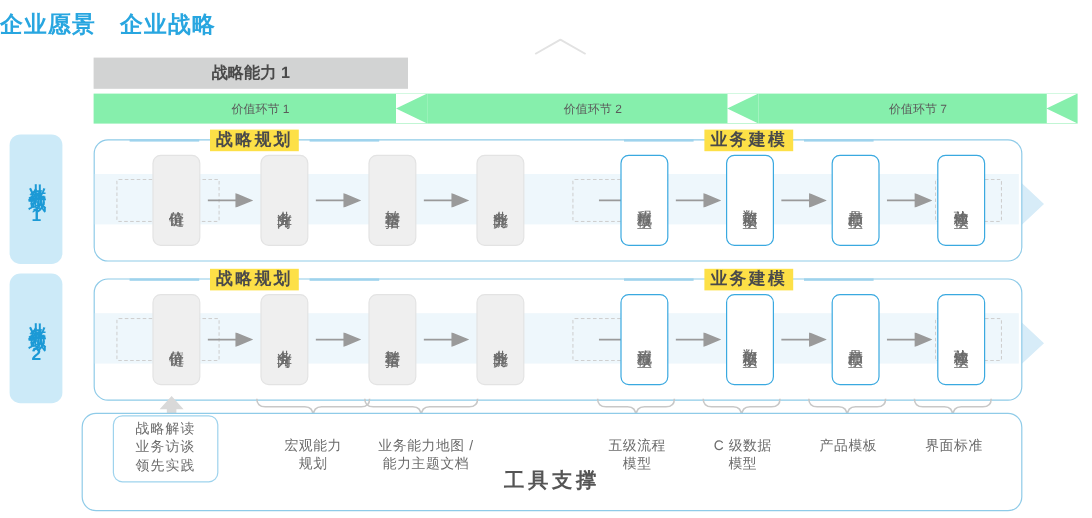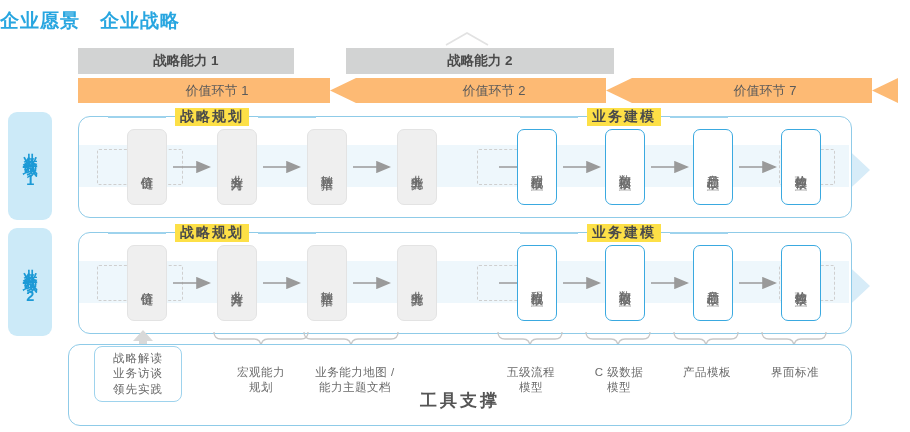--- a/index.html
+++ b/index.html
@@ -28,23 +28,23 @@
   
   .cap-row{position:absolute;left:78px;top:48px;width:820px;height:26px;}
   .cap-bar{
     position:absolute;top:0;height:26px;background:#d2d3d3;
     display:flex;align-items:center;justify-content:center;
     font-size:13.5px;font-weight:bold;color:#4a4a4a;white-space:nowrap;
   }
   
   .vl-row{position:absolute;left:78px;top:78px;width:820px;height:25px;}
   .vl-bar{
-    position:absolute;top:0;height:25px;background:#fdba74;
-    display:flex;align-items:center;justify-content:center;
-    font-size:13px;color:#5a5a5a;white-space:nowrap;
+    position:absolute;top:0;height:25px;background:#86efac;
+    display:flex;align-items:center;justify-content:center;
+    font-size:10px;color:#5a5a5a;white-space:nowrap;
   }
   .vl-notch{
     position:absolute;top:0;width:26px;height:25px;background:#ffffff;
     clip-path:polygon(0 0,26px 0,0 12.5px,26px 25px,0 25px,0 12.5px);
   }
 
   
   .domain-tab{
     position:absolute;left:8px;width:44px;
     background:#cceaf8;border-radius:9px;
@@ -129,25 +129,22 @@
 
   <div class="vision-row">
     <span class="vision-title">企业愿景</span>
     <span class="vision-title">企业战略</span>
   </div>
   <svg class="vision-caret" viewBox="0 0 44 14">
     <path d="M1 13 L22 1 L43 13" fill="none" stroke="#e2e2e2" stroke-width="1.6"></path>
   </svg>
 
   <div class="cap-row">
-    <div class="cap-bar" style="left:0;width:216px;">
+    <div class="cap-bar" style="left:0;width:262px;">
       <span>战略能力 1</span>
-    </div>
-    <div class="cap-bar" style="left:268px;width:268px;">
-      <span>战略能力 2</span>
     </div>
   </div>
 
   <div class="vl-row">
     <div class="vl-bar" style="left:0;width:278px;">
       <span>价值环节 1</span>
     </div>
     <div class="vl-bar" style="left:278px;width:276px;">
       <span>价值环节 2</span>
     </div>

